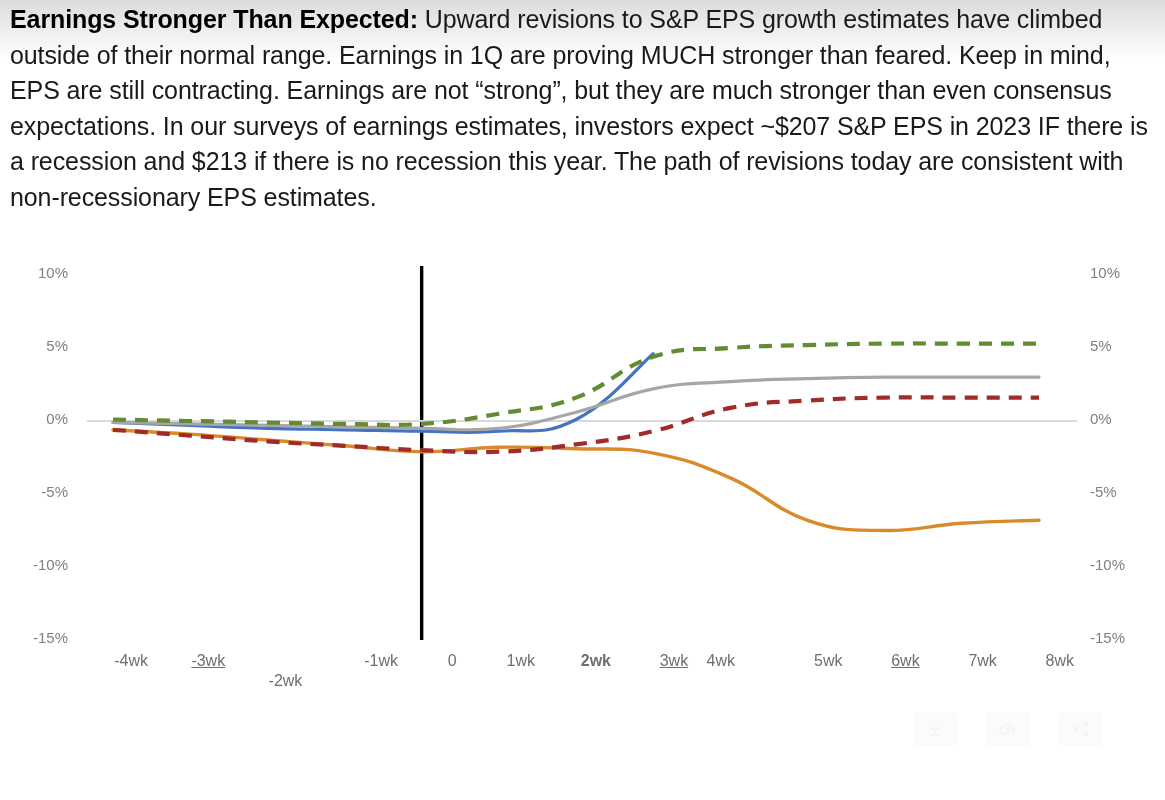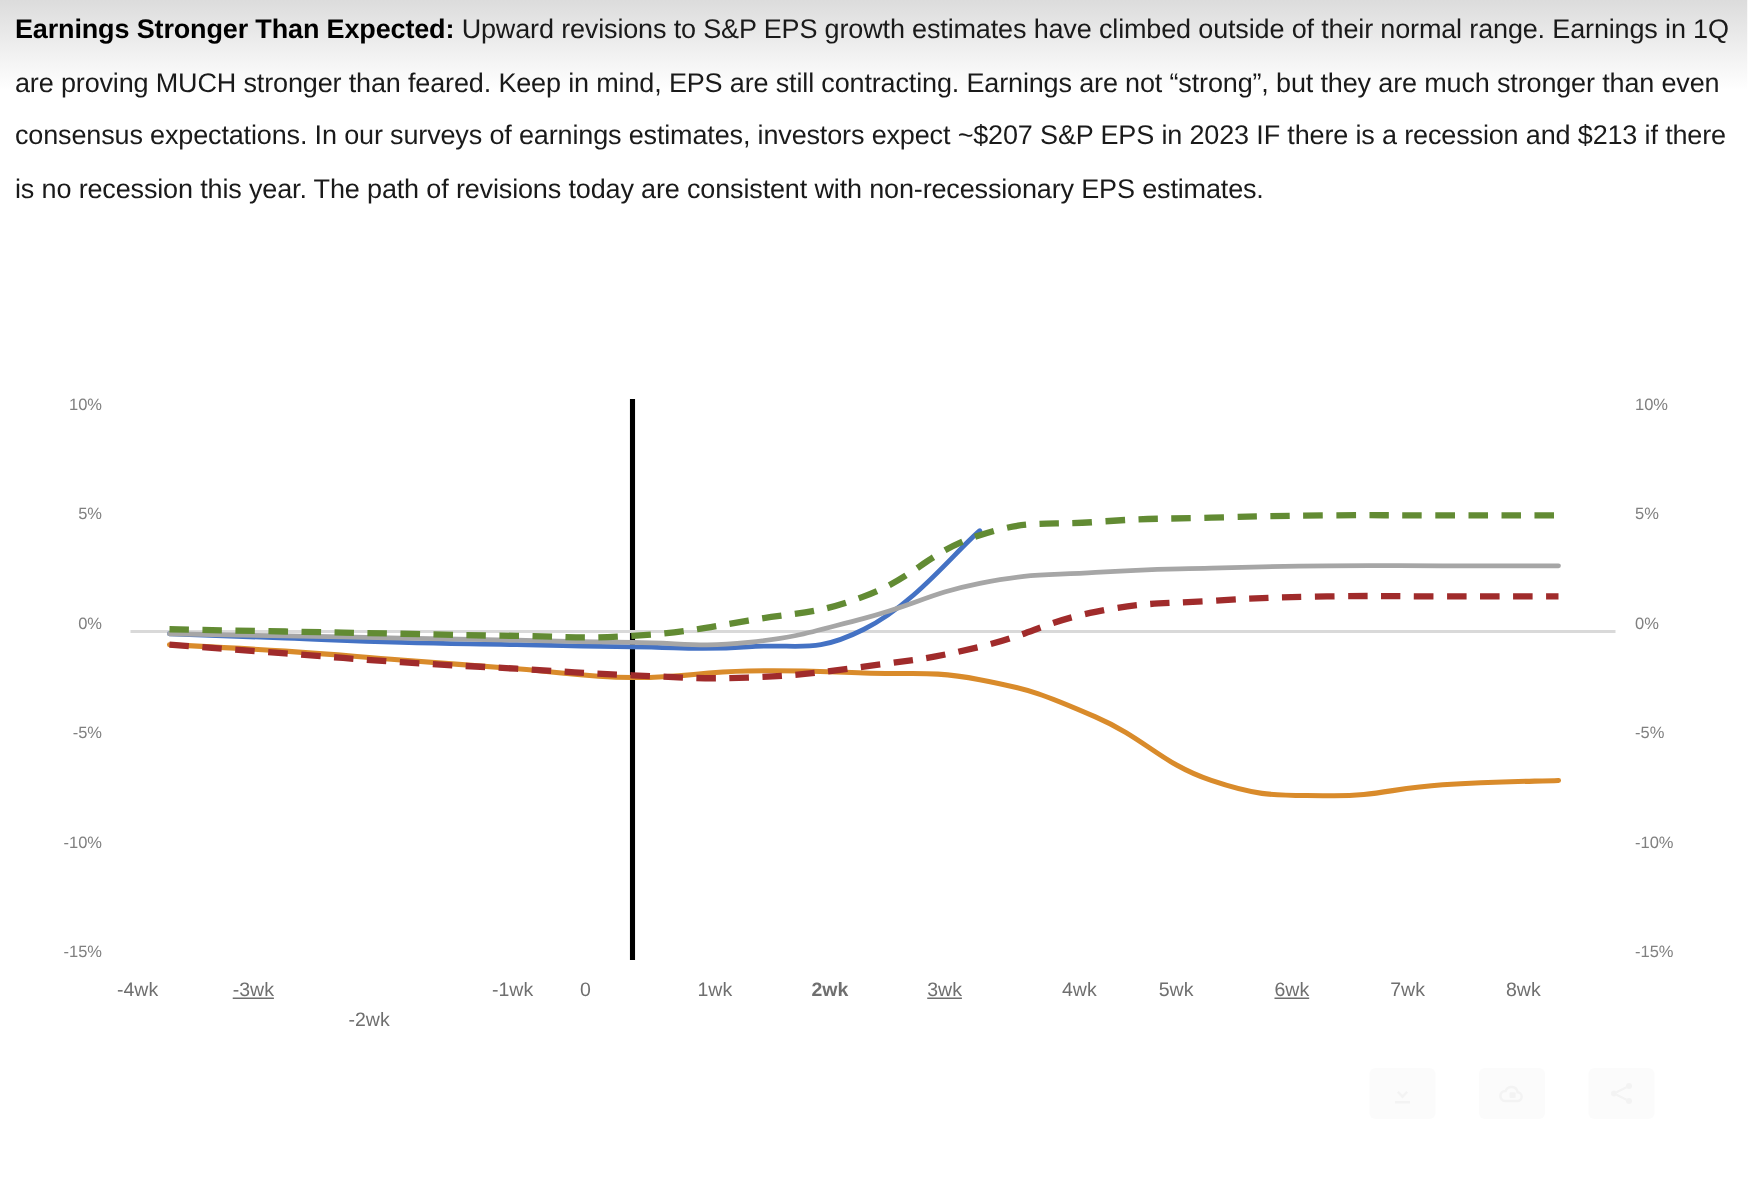--- a/index.html
+++ b/index.html
@@ -10,38 +10,38 @@
     overflow:hidden;
     position:relative;
   }
   #page{
     position:relative;width:1165px;height:800px;
     background:linear-gradient(to bottom,#dcdcdc 0px,#ffffff 60px,#ffffff 100%);
   }
   
   #commentary{
     position:absolute;left:10px;top:2px;width:1148px;
-    font-size:18px;line-height:35.5px;color:#1a1a1a;
+    font-size:25px;line-height:35.5px;color:#1a1a1a;
     letter-spacing:-0.1px;
     font-family:"Liberation Sans", sans-serif;
   }
   #commentary b{font-weight:bold;color:#000;}
   
   #chart{
     position:absolute;left:0;top:248px;width:1165px;height:552px;
     background:transparent;
   }
   #plotsvg{position:absolute;left:0;top:0;}
   .axislabel{
-    position:absolute;font-size:11px;color:#808080;
+    position:absolute;font-size:15px;color:#808080;
     font-family:"Liberation Sans", sans-serif;white-space:nowrap;
   }
   .ylab-left{text-align:right;width:62px;}
   .ylab-right{text-align:left;width:70px;}
-  .xlab{text-align:left;width:70px;font-size:13px;color:#6f6f6f;}
+  .xlab{text-align:right;width:70px;font-size:16px;color:#6f6f6f;}
   
   .ghost-btn{
     position:absolute;width:44px;height:34px;border-radius:4px;
     background:rgba(120,120,120,0.030);
     display:flex;align-items:center;justify-content:center;
   }
   .ghost-btn svg{opacity:0.045;}
 </style>
 </head>
 <body>
@@ -80,21 +80,21 @@
       </div>
     <div id="axis-bottom">
         <div class="axislabel xlab" style="left: 78px; top: 404px;">-4wk</div>
         <div class="axislabel xlab" style="left: 155.167px; top: 404px; text-decoration: underline;">-3wk</div>
         <div class="axislabel xlab" style="left: 232.333px; top: 424px;">-2wk</div>
         <div class="axislabel xlab" style="left: 328px; top: 404px;">-1wk</div>
         <div class="axislabel xlab" style="left: 386.667px; top: 404px;">0</div>
         <div class="axislabel xlab" style="left: 465px; top: 404px;">1wk</div>
         <div class="axislabel xlab" style="left: 541px; top: 404px; font-weight: bold;">2wk</div>
         <div class="axislabel xlab" style="left: 618.167px; top: 404px; text-decoration: underline;">3wk</div>
-        <div class="axislabel xlab" style="left: 708px; top: 404px;">4wk</div>
+        <div class="axislabel xlab" style="left: 665px; top: 404px;">4wk</div>
         <div class="axislabel xlab" style="left: 772.5px; top: 404px;">5wk</div>
         <div class="axislabel xlab" style="left: 849.667px; top: 404px; text-decoration: underline;">6wk</div>
         <div class="axislabel xlab" style="left: 926.833px; top: 404px;">7wk</div>
         <div class="axislabel xlab" style="left: 1004px; top: 404px;">8wk</div>
       </div>
 
     <div class="ghost-btn" style="left:913px;top:464px;">
       <svg width="20" height="20" viewBox="0 0 24 24">
           <path fill="#555" d="M12 3v10l-3-3-1.4 1.4L12 16l4.4-4.6L15 10l-3 3V3z"></path>
           <rect x="6" y="18" width="12" height="2" fill="#555"></rect>

